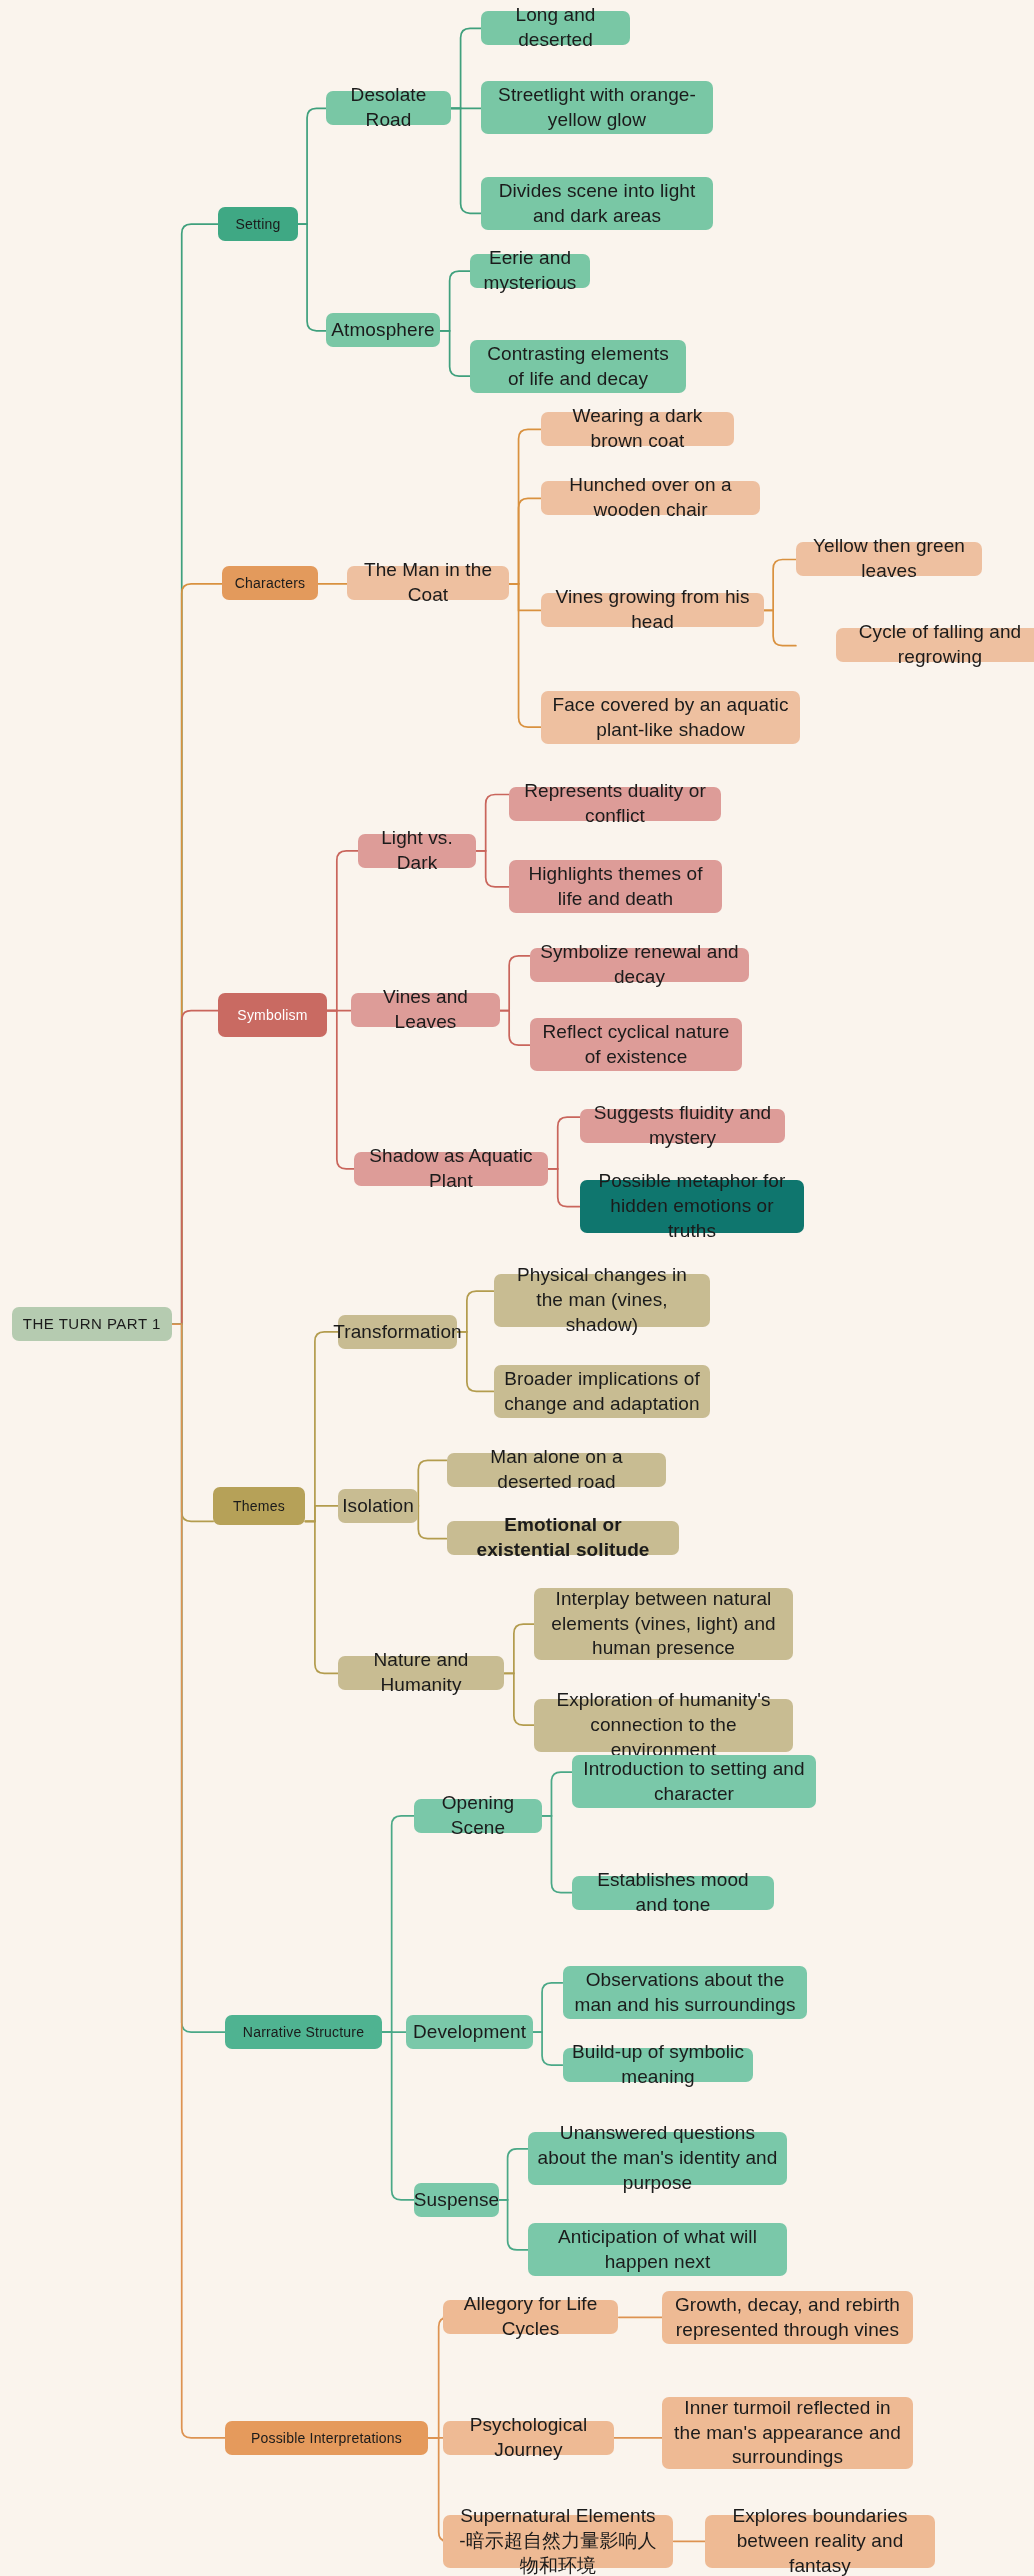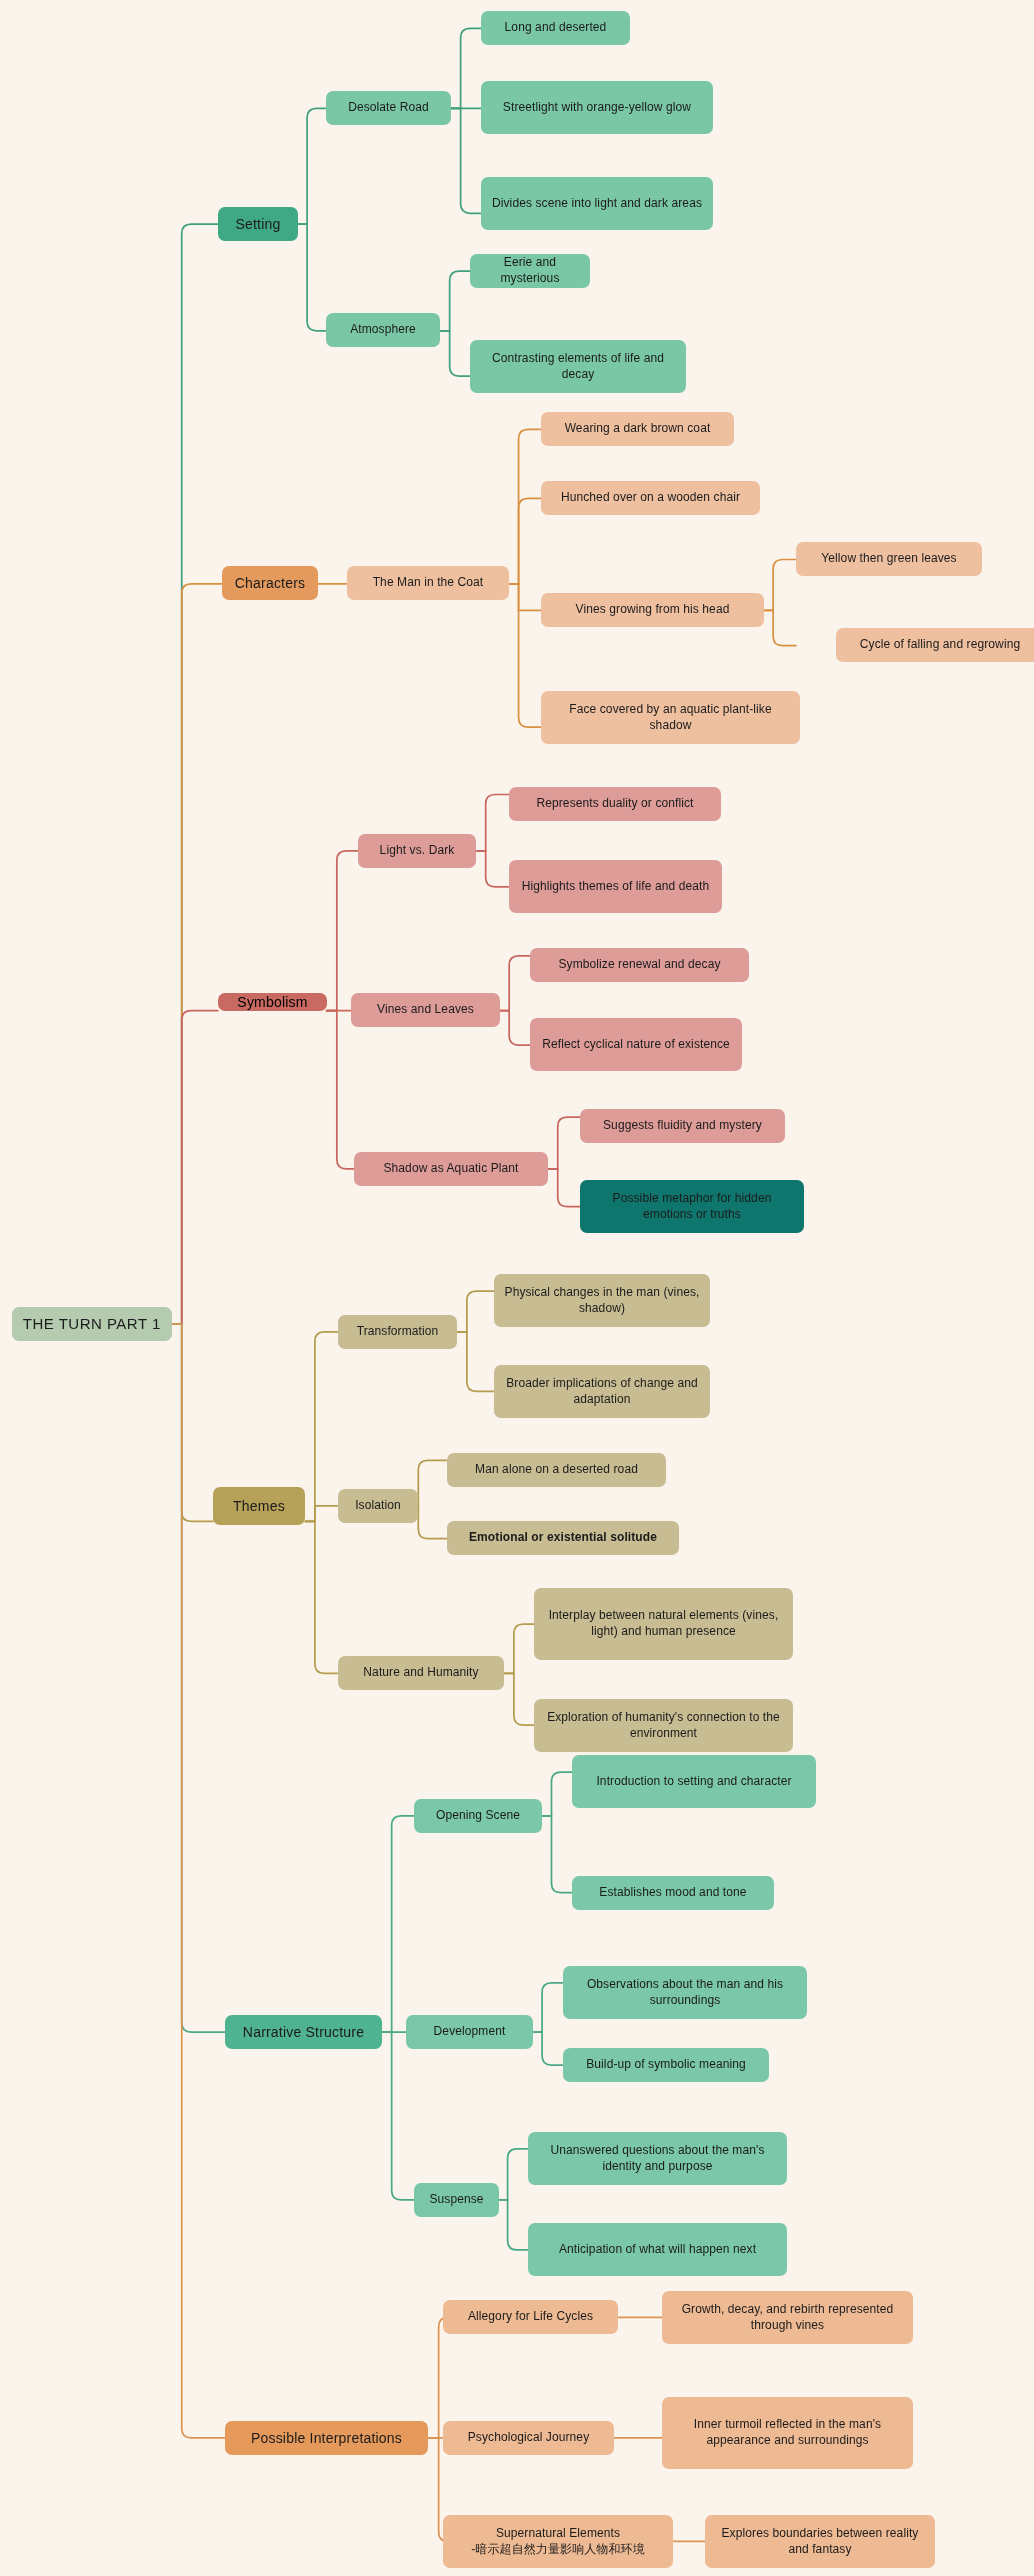--- a/index.html
+++ b/index.html
@@ -22,21 +22,21 @@
     pointer-events: none;
   }
   .node {
     position: absolute;
     display: flex;
     align-items: center;
     justify-content: center;
     text-align: center;
     border-radius: 7px;
     color: #1b1b1b;
-    font-size: 12px;
+    font-size: 19px;
     line-height: 1.30;
     padding: 3.1px 7.8px;
     letter-spacing: 0.1px;
   }
   .node.root {
     font-size: 15px;
     letter-spacing: 0.5px;
   }
   .node.l1 { font-size: 14px; letter-spacing: 0.2px; }
   .cjk { display:block; }
@@ -158,21 +158,21 @@
   <div class="node" style="left:541px; top:481px; width:219px; height:34px; background:#eec0a0;">Hunched over on a wooden chair</div>
 
   <div class="node" style="left:541px; top:593px; width:223px; height:34px; background:#eec0a0;">Vines growing from his head</div>
 
   <div class="node" style="left:796px; top:542px; width:186px; height:34px; background:#eec0a0;">Yellow then green leaves</div>
 
   <div class="node" style="left:796px; top:628px; width:208px; height:34px; background:#eec0a0;margin-left:40px;">Cycle of falling and regrowing</div>
 
   <div class="node" style="left:541px; top:691px; width:259px; height:53px; background:#eec0a0;">Face covered by an aquatic plant-like shadow</div>
 
-  <div class="node l1" style="left:218px; top:993px; width:109px; height:18px; background:#c96a62; color:#000000;">Symbolism</div>
+  <div class="node l1" style="left:218px; top:993px; width:109px; height:44px; background:#c96a62; color:#ffffff;">Symbolism</div>
 
   <div class="node" style="left:358px; top:834px; width:118px; height:34px; background:#dd9c98;">Light vs. Dark</div>
 
   <div class="node" style="left:509px; top:787px; width:212px; height:34px; background:#dd9c98;">Represents duality or conflict</div>
 
   <div class="node" style="left:509px; top:860px; width:213px; height:53px; background:#dd9c98;">Highlights themes of life and death</div>
 
   <div class="node" style="left:351px; top:993px; width:149px; height:34px; background:#dd9c98;">Vines and Leaves</div>
 
   <div class="node" style="left:530px; top:948px; width:219px; height:34px; background:#dd9c98;">Symbolize renewal and decay</div>
@@ -210,21 +210,21 @@
   <div class="node" style="left:414px; top:1799px; width:128px; height:34px; background:#7ac8a9;">Opening Scene</div>
 
   <div class="node" style="left:572px; top:1755px; width:244px; height:53px; background:#7ac8a9;">Introduction to setting and character</div>
 
   <div class="node" style="left:572px; top:1876px; width:202px; height:34px; background:#7ac8a9;">Establishes mood and tone</div>
 
   <div class="node" style="left:406px; top:2015px; width:127px; height:34px; background:#7ac8a9;">Development</div>
 
   <div class="node" style="left:563px; top:1966px; width:244px; height:53px; background:#7ac8a9;">Observations about the man and his surroundings</div>
 
-  <div class="node" style="left:563px; top:2048px; width:206px; height:34px; background:#7ac8a9;">Build-up of symbolic meaning</div>
+  <div class="node" style="left:563px; top:2048px; width:190px; height:34px; background:#7ac8a9;">Build-up of symbolic meaning</div>
 
   <div class="node" style="left:414px; top:2183px; width:85px; height:34px; background:#7ac8a9;">Suspense</div>
 
   <div class="node" style="left:528px; top:2132px; width:259px; height:53px; background:#7ac8a9;">Unanswered questions about the man's identity and purpose</div>
 
   <div class="node" style="left:528px; top:2223px; width:259px; height:53px; background:#7ac8a9;">Anticipation of what will happen next</div>
 
   <div class="node l1" style="left:225px; top:2421px; width:203px; height:34px; background:#e59a5c;">Possible Interpretations</div>
 
   <div class="node" style="left:443px; top:2300px; width:175px; height:34px; background:#eeba94;">Allegory for Life Cycles</div>

